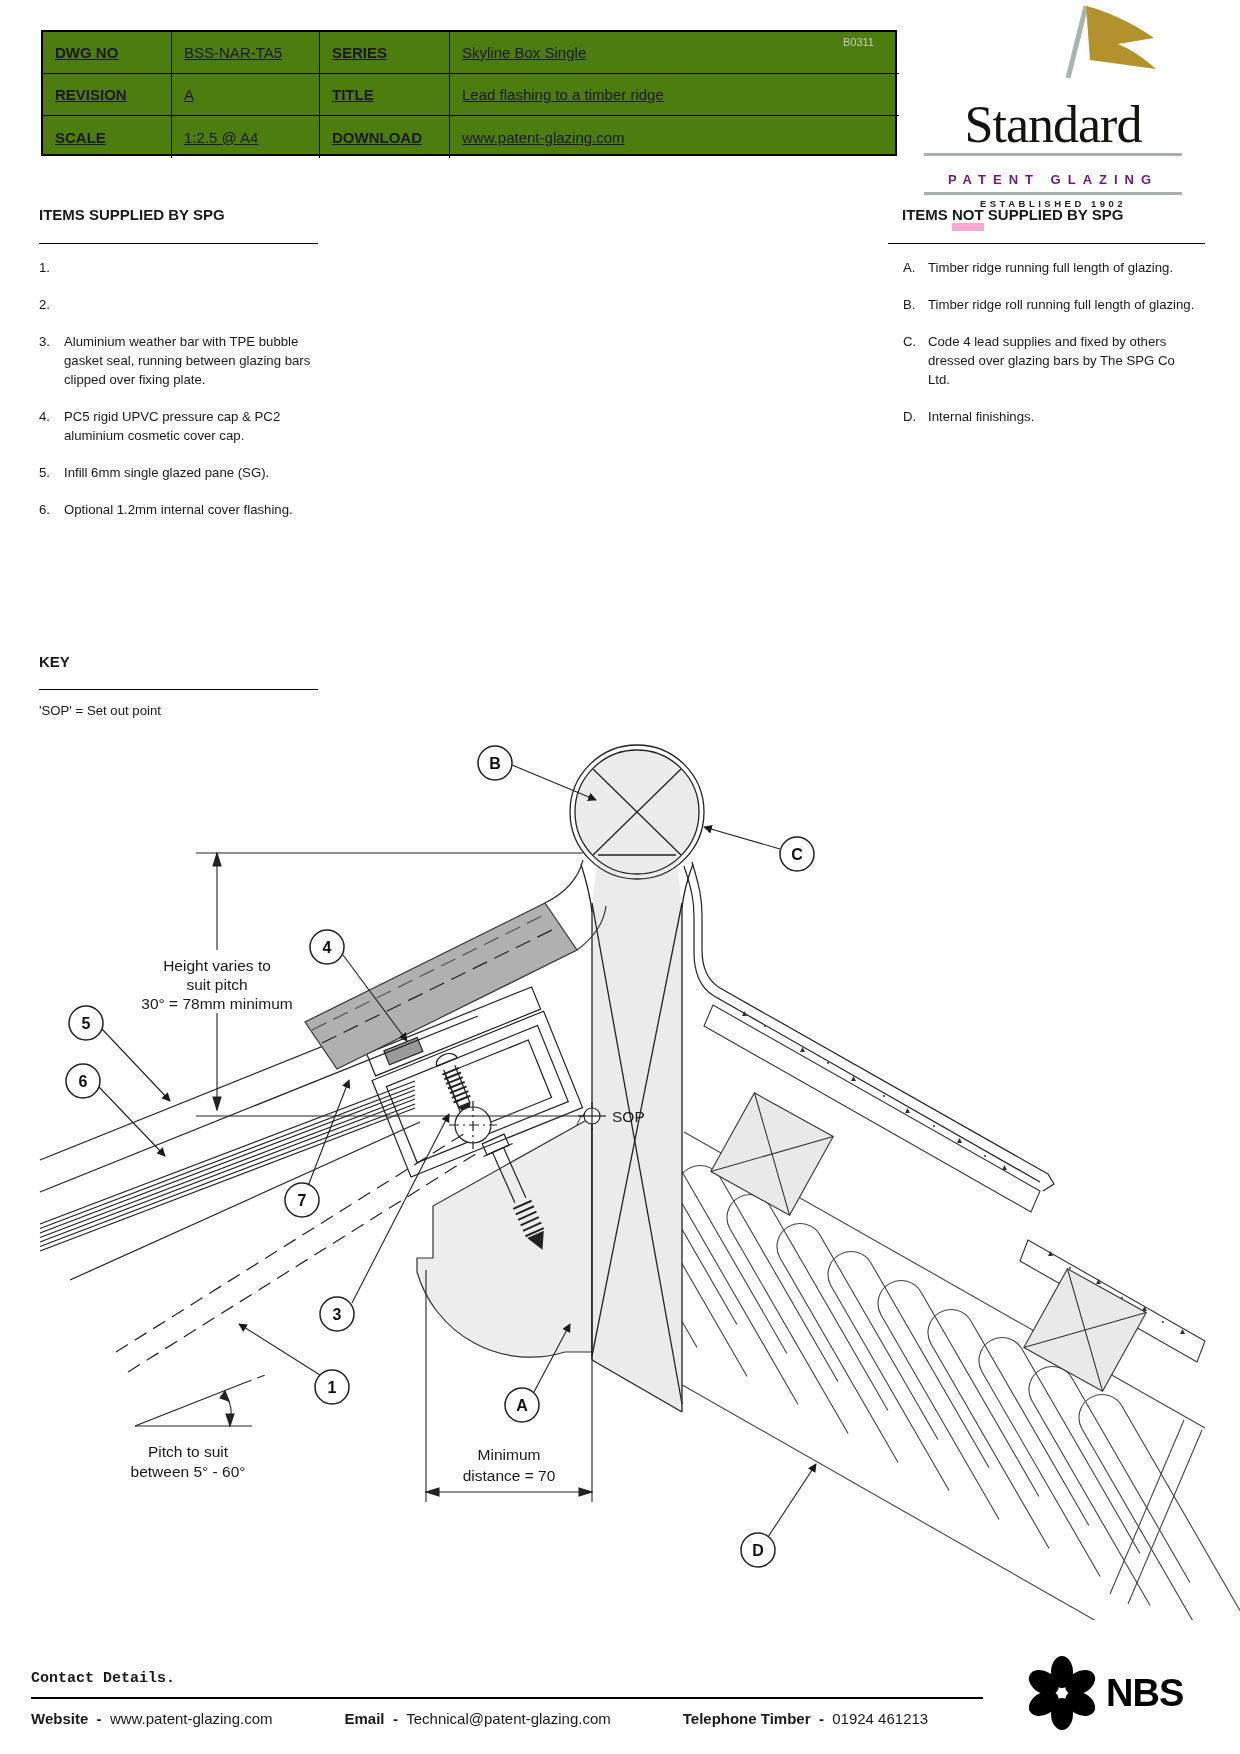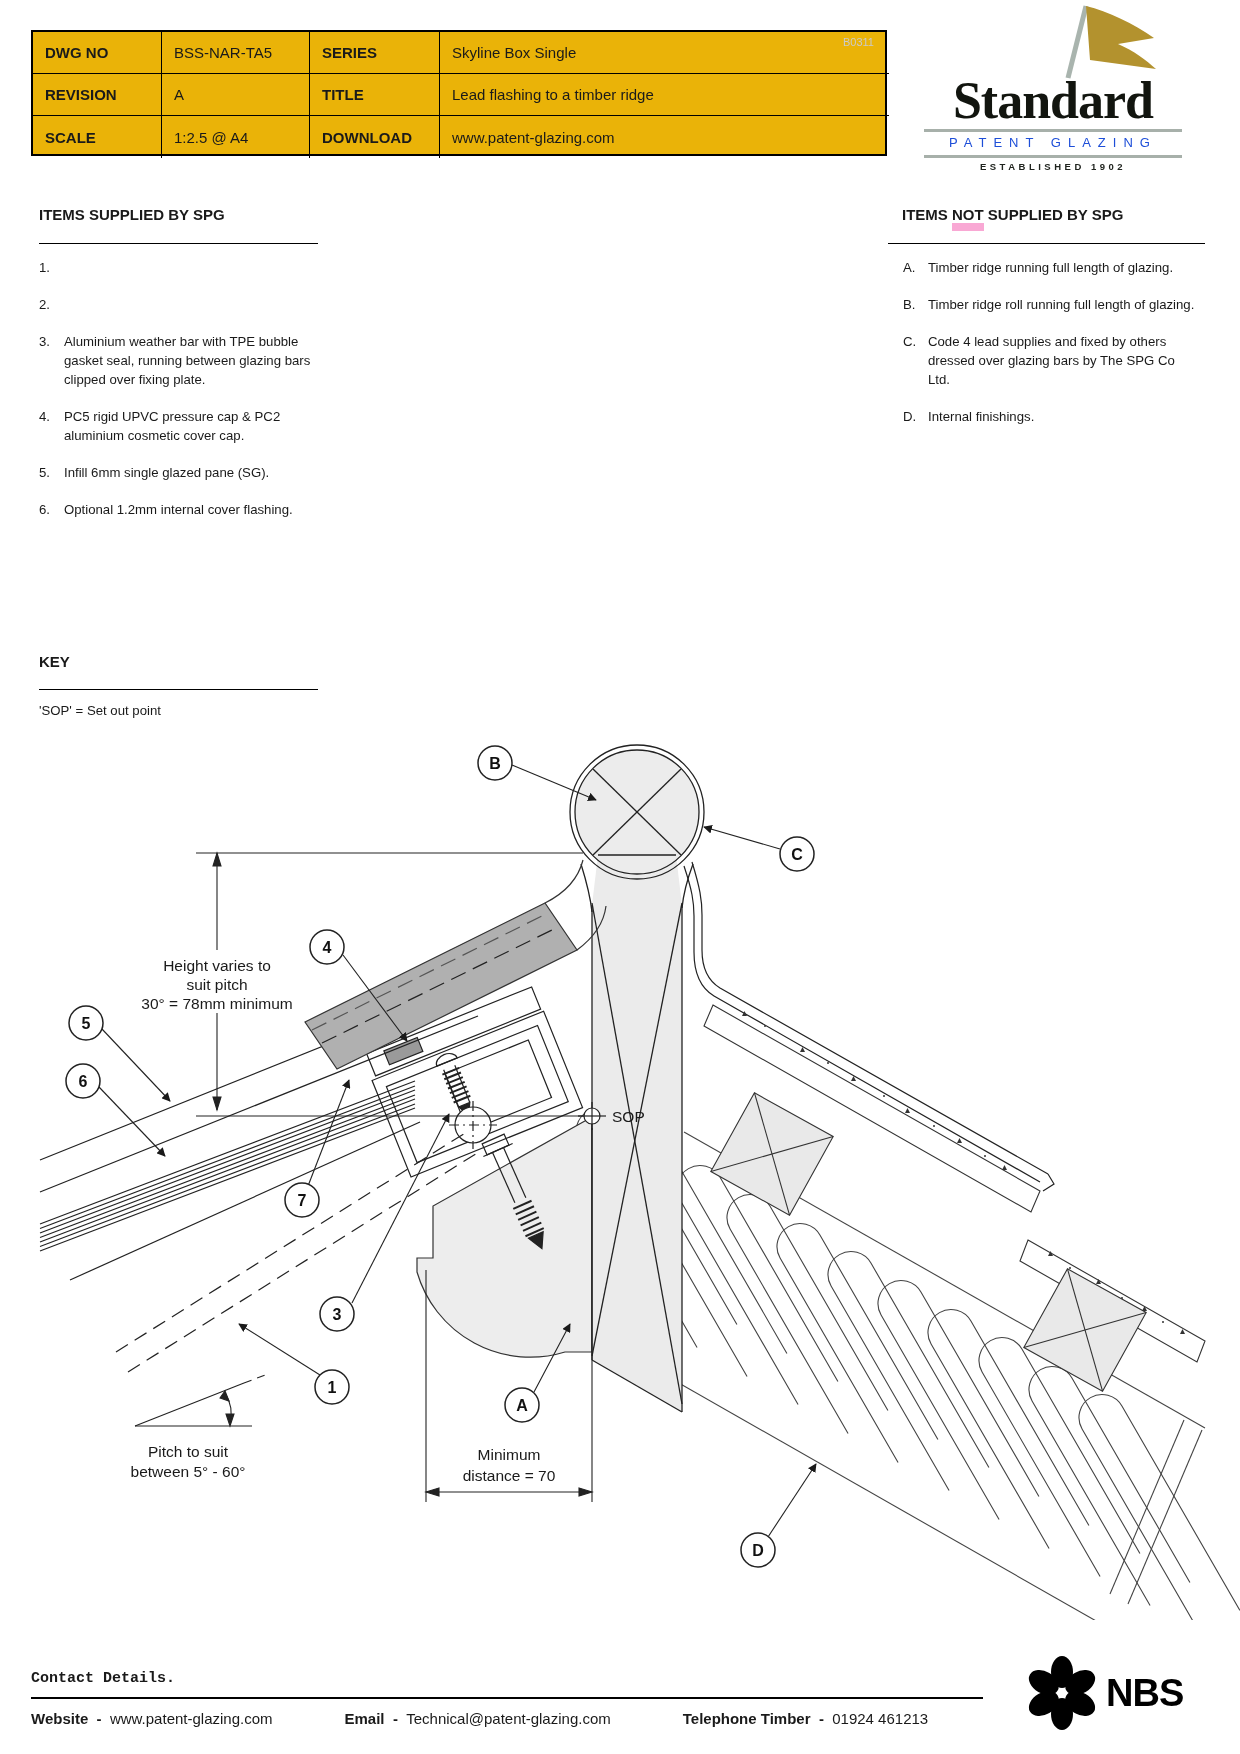--- a/index.html
+++ b/index.html
@@ -1,35 +1,35 @@
 <!DOCTYPE html>
 <html><head>
 <meta charset="utf-8">
 <style>
   html,body{margin:0;padding:0;}
   body{width:1240px;height:1754px;position:relative;background:#ffffff;
        font-family:"Liberation Sans",sans-serif;color:#1a1a1a;overflow:hidden;}
   .abs{position:absolute;}
   
-  .dwg-table{left:31px;top:30px;width:856px;height:126px;display:grid;
+  .dwg-table{left:41px;top:30px;width:856px;height:126px;display:grid;
     grid-template-columns:129px 148px 130px 449px;grid-auto-rows:42px;
-    border:2px solid #000;box-sizing:border-box;background:#eab308;}
+    border:2px solid #000;box-sizing:border-box;background:#4d7c0f;text-decoration:underline;}
   .dwg-table .cell{display:flex;align-items:center;padding-left:12px;font-size:15px;
     border-right:1.5px solid #000;border-bottom:1.5px solid #000;box-sizing:border-box;}
   .dwg-table .cell.lastcol{border-right:none;}
   .dwg-table .cell.lastrow{border-bottom:none;}
   .dwg-table .lbl{font-weight:bold;}
   .watermark{left:843px;top:36px;font-size:11px;color:#cbcbcb;}
   
   .logo{left:918px;top:24px;width:270px;height:150px;text-align:center;}
-  .logo .name{font-family:"Liberation Serif",serif;font-weight:bold;font-size:52px;
-    line-height:50px;letter-spacing:-1px;color:#12150f;margin-top:52px;}
+  .logo .name{font-family:"Liberation Serif",serif;font-weight:normal;font-size:52px;
+    line-height:50px;letter-spacing:-1px;color:#12150f;margin-top:76px;}
   .logo .rule{height:3px;background:#a7b0aa;margin:3px 6px 0 6px;}
-  .logo .sub{font-size:13px;font-weight:normal;letter-spacing:7px;color:#1d4ed8;
-    padding:3px 0 2px 0;}
+  .logo .sub{font-size:13px;font-weight:bold;letter-spacing:7px;color:#701a75;
+    padding:16px 0 2px 0;}
   .logo .est{font-size:9.5px;font-weight:bold;letter-spacing:3.5px;color:#20241f;margin-top:3px;}
   .flagsvg{position:absolute;left:128px;top:-26px;}
   
   .sec-head{font-size:15px;font-weight:bold;text-align:center;}
   .rule-h{height:0;border-top:1.5px solid #000;}
   .items .item{display:flex;margin-bottom:18px;font-size:13.2px;line-height:19px;}
   .items .num{width:25px;flex:none;}
   .items .txt{width:258px;}
   .items .txt.wide{width:302px;}
   .items .txt.narrow{max-width:268px;}

